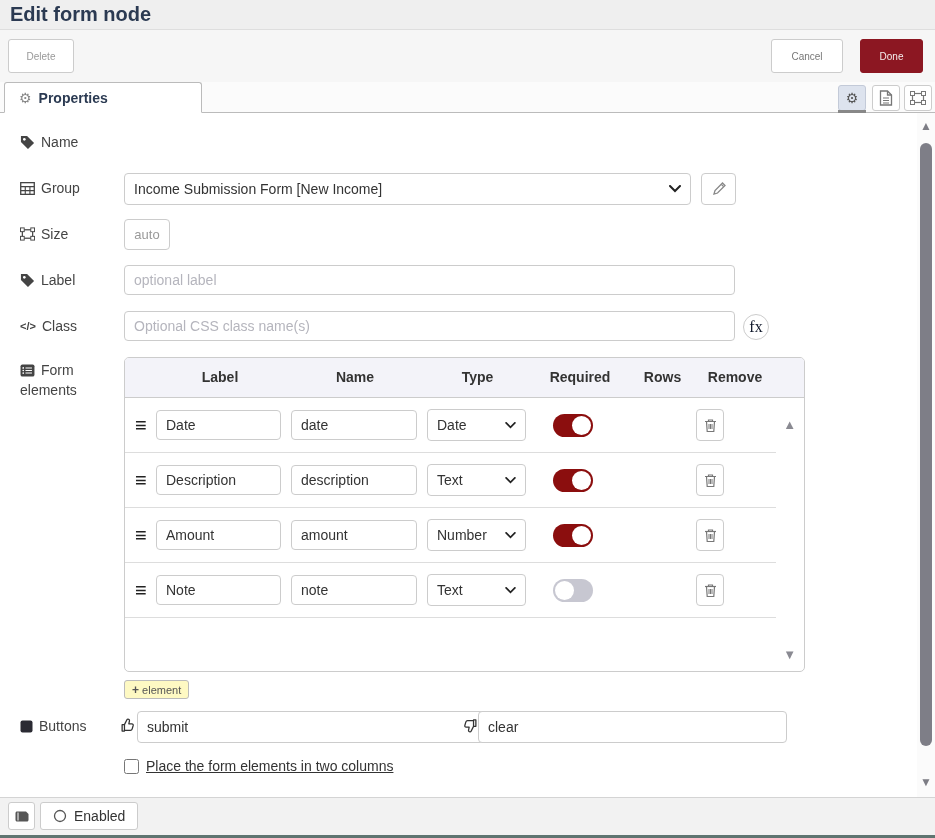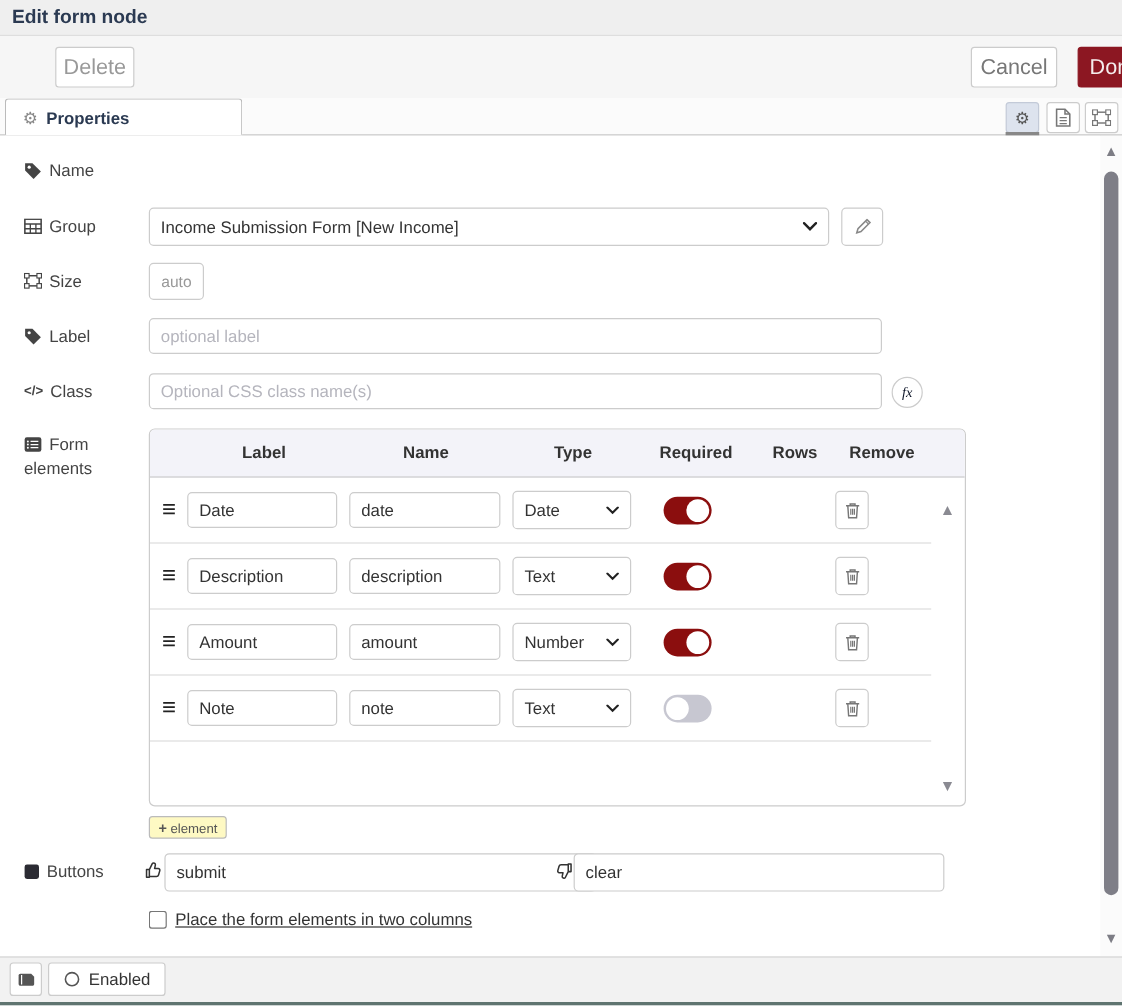--- a/index.html
+++ b/index.html
@@ -2,25 +2,25 @@
 <html><head>
 <meta charset="utf-8">
 <style>
   * { margin:0; padding:0; box-sizing:border-box; }
   html,body { width:935px; height:838px; overflow:hidden; }
   body { font-family:"Liberation Sans", sans-serif; font-size:14px; color:#333; background:#fff; }
   #app { position:relative; width:935px; height:838px; background:#fff; }
 
   
   .hdr { position:absolute; left:0; top:0; width:935px; height:30px; background:#efefef; border-bottom:1px solid #dedede; display:flex; align-items:center; padding-left:10px; }
-  .hdr-title { font-weight:bold; font-size:16px; color:#2b3a52; }
+  .hdr-title { font-weight:bold; font-size:20px; color:#2b3a52; }
 
   
   .actionbar { position:absolute; left:0; top:30px; width:935px; height:52px; background:#f6f6f6; }
-  .btn { font-family:"Liberation Sans", sans-serif; font-size:18px; border:1px solid #ccc; border-radius:3px; background:#fff; cursor:pointer;margin-left:38px; }
+  .btn { font-family:"Liberation Sans", sans-serif; font-size:10px; border:1px solid #ccc; border-radius:3px; background:#fff; cursor:pointer; }
   .btn-delete { position:absolute; left:8px; top:9px; width:66px; height:34px; color:#999; }
   .btn-cancel { position:absolute; left:771px; top:9px; width:72px; height:34px; color:#777; }
   .btn-done   { position:absolute; left:860px; top:9px; width:63px; height:34px; color:#f5eded; background:#8c1722; border:1px solid #8c1722; }
 
   
   .tabbar { position:absolute; left:0; top:82px; width:935px; height:31px; background:#fbfbfb; border-bottom:1px solid #bbb; }
   .tab { position:absolute; left:4px; top:0; width:198px; height:31px; background:#fff; border:1px solid #bbb; border-bottom:1px solid #fff; border-radius:3px 3px 0 0; display:flex; align-items:center; padding-left:14px; gap:7px; cursor:pointer; }
   .tab-label { font-weight:bold; color:#2b3a52; }
   .gear-glyph { color:#888; font-size:14px; line-height:1; }
   .mini-btn { position:absolute; top:3px; width:28px; height:26px; border:1px solid #ccc; border-radius:3px; background:#fff; display:flex; align-items:center; justify-content:center; cursor:pointer; }
@@ -29,21 +29,21 @@
 
   
   .content { position:absolute; left:0; top:113px; width:917px; height:684px; background:#fff; }
   .frow-label { position:absolute; left:20px; display:flex; align-items:center; gap:6px; color:#444; }
   .tinput { position:absolute; height:30px; border:1px solid #ccc; border-radius:4px; padding:0 9px; font-size:14px; font-family:"Liberation Sans", sans-serif; color:#333; background:#fff; }
   .tinput::placeholder { color:#b5b5bd; }
   .sel { position:absolute; height:32px; border:1px solid #ccc; border-radius:4px; background:#fff; display:flex; align-items:center; padding:0 9px; cursor:pointer; color:#333; }
   .sel svg { position:absolute; right:9px; }
   .iconbtn { position:absolute; border:1px solid #ccc; border-radius:4px; background:#fff; display:flex; align-items:center; justify-content:center; cursor:pointer; }
   .auto-btn { color:#999; font-size:13px; }
-  .fx-btn { border-radius:50%; font-family:"Liberation Serif", serif; font-style:italic; font-size:12px; color:#0f172a; }
+  .fx-btn { border-radius:50%; font-family:"Liberation Serif", serif; font-size:16px; color:#0f172a; }
 
   
   .eltable { position:absolute; left:124px; top:244px; width:681px; height:315px; border:1px solid #ccc; border-radius:5px; background:#fff; overflow:hidden; }
   .elhead { position:relative; height:40px; background:#f3f3f9; border-bottom:1px solid #ccc; font-weight:bold; color:#333; }
   .elhead span { position:absolute; top:11px; text-align:center; }
   .h-label    { left:40px;  width:110px; }
   .h-name     { left:170px; width:120px; }
   .h-type     { left:300px; width:105px; }
   .h-required { left:410px; width:90px;  }
   .h-rows     { left:505px; width:65px;  }

